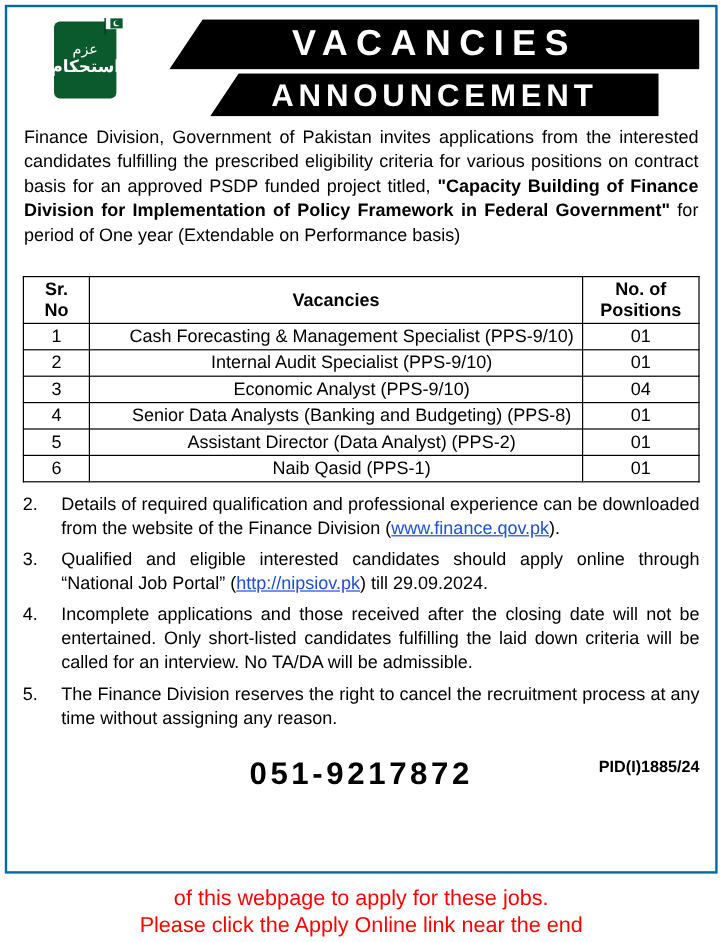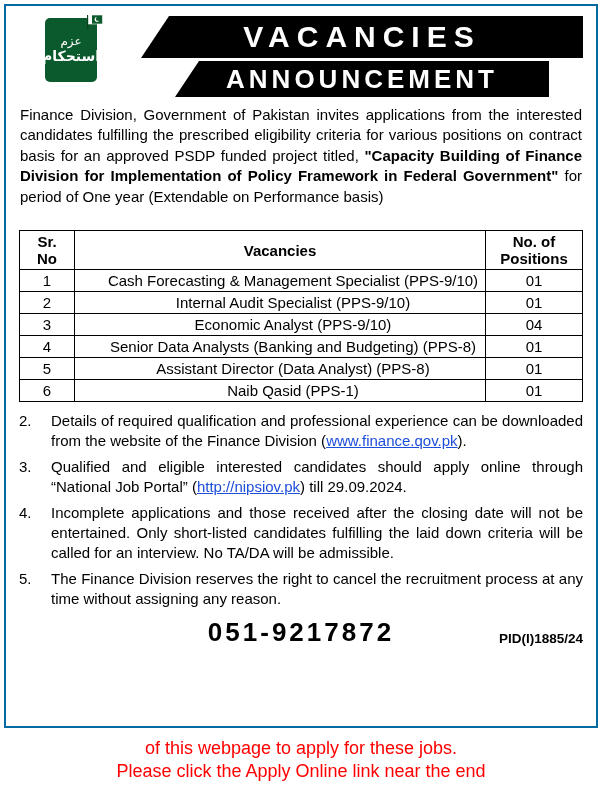--- a/index.html
+++ b/index.html
@@ -35,21 +35,21 @@
   
   .notes{margin-top:9px;}
   .note{display:flex;margin-bottom:6px;font-size:15px;line-height:1.33;}
   .note .n{width:22px;margin-right:10px;flex:none;}
   .note .t{flex:1;text-align:justify;}
   .lnk{text-decoration:underline;color:#1d4ed8;cursor:pointer;}
   
   .officer{margin:5px 22px 0;background:#000;color:#fff;text-align:center;
            font-size:28px;font-weight:bold;letter-spacing:1px;padding:5px 0 7px;}
   .phone-row{position:relative;margin-top:8px;height:32px;}
-  .phone{position:absolute;left:0;right:0;text-align:center;font-size:26px;font-weight:bold;letter-spacing:3px;}
+  .phone{position:absolute;left:0;right:0;text-align:center;font-size:26px;font-weight:bold;letter-spacing:3px;margin-top:12px;}
   .pid{position:absolute;right:0;bottom:3px;font-size:13.5px;font-weight:bold;}
   
   .apply{position:absolute;left:0;top:737px;width:100%;text-align:center;
          font-size:18px;line-height:1.3;}
 </style>
 </head>
 <body>
 
 <div class="page">
   <div class="ad">
@@ -110,21 +110,21 @@
           <td class="vac">Economic Analyst (PPS-9/10)</td>
           <td class="pos">04</td>
         </tr>
         <tr>
           <td class="sr">4</td>
           <td class="vac">Senior Data Analysts (Banking and Budgeting) (PPS-8)</td>
           <td class="pos">01</td>
         </tr>
         <tr>
           <td class="sr">5</td>
-          <td class="vac">Assistant Director (Data Analyst) (PPS-8)</td>
+          <td class="vac">Assistant Director (Data Analyst) (PPS-2)</td>
           <td class="pos">01</td>
         </tr>
         <tr>
           <td class="sr">6</td>
           <td class="vac">Naib Qasid (PPS-1)</td>
           <td class="pos">01</td>
         </tr>
       </tbody>
     </table>
 

